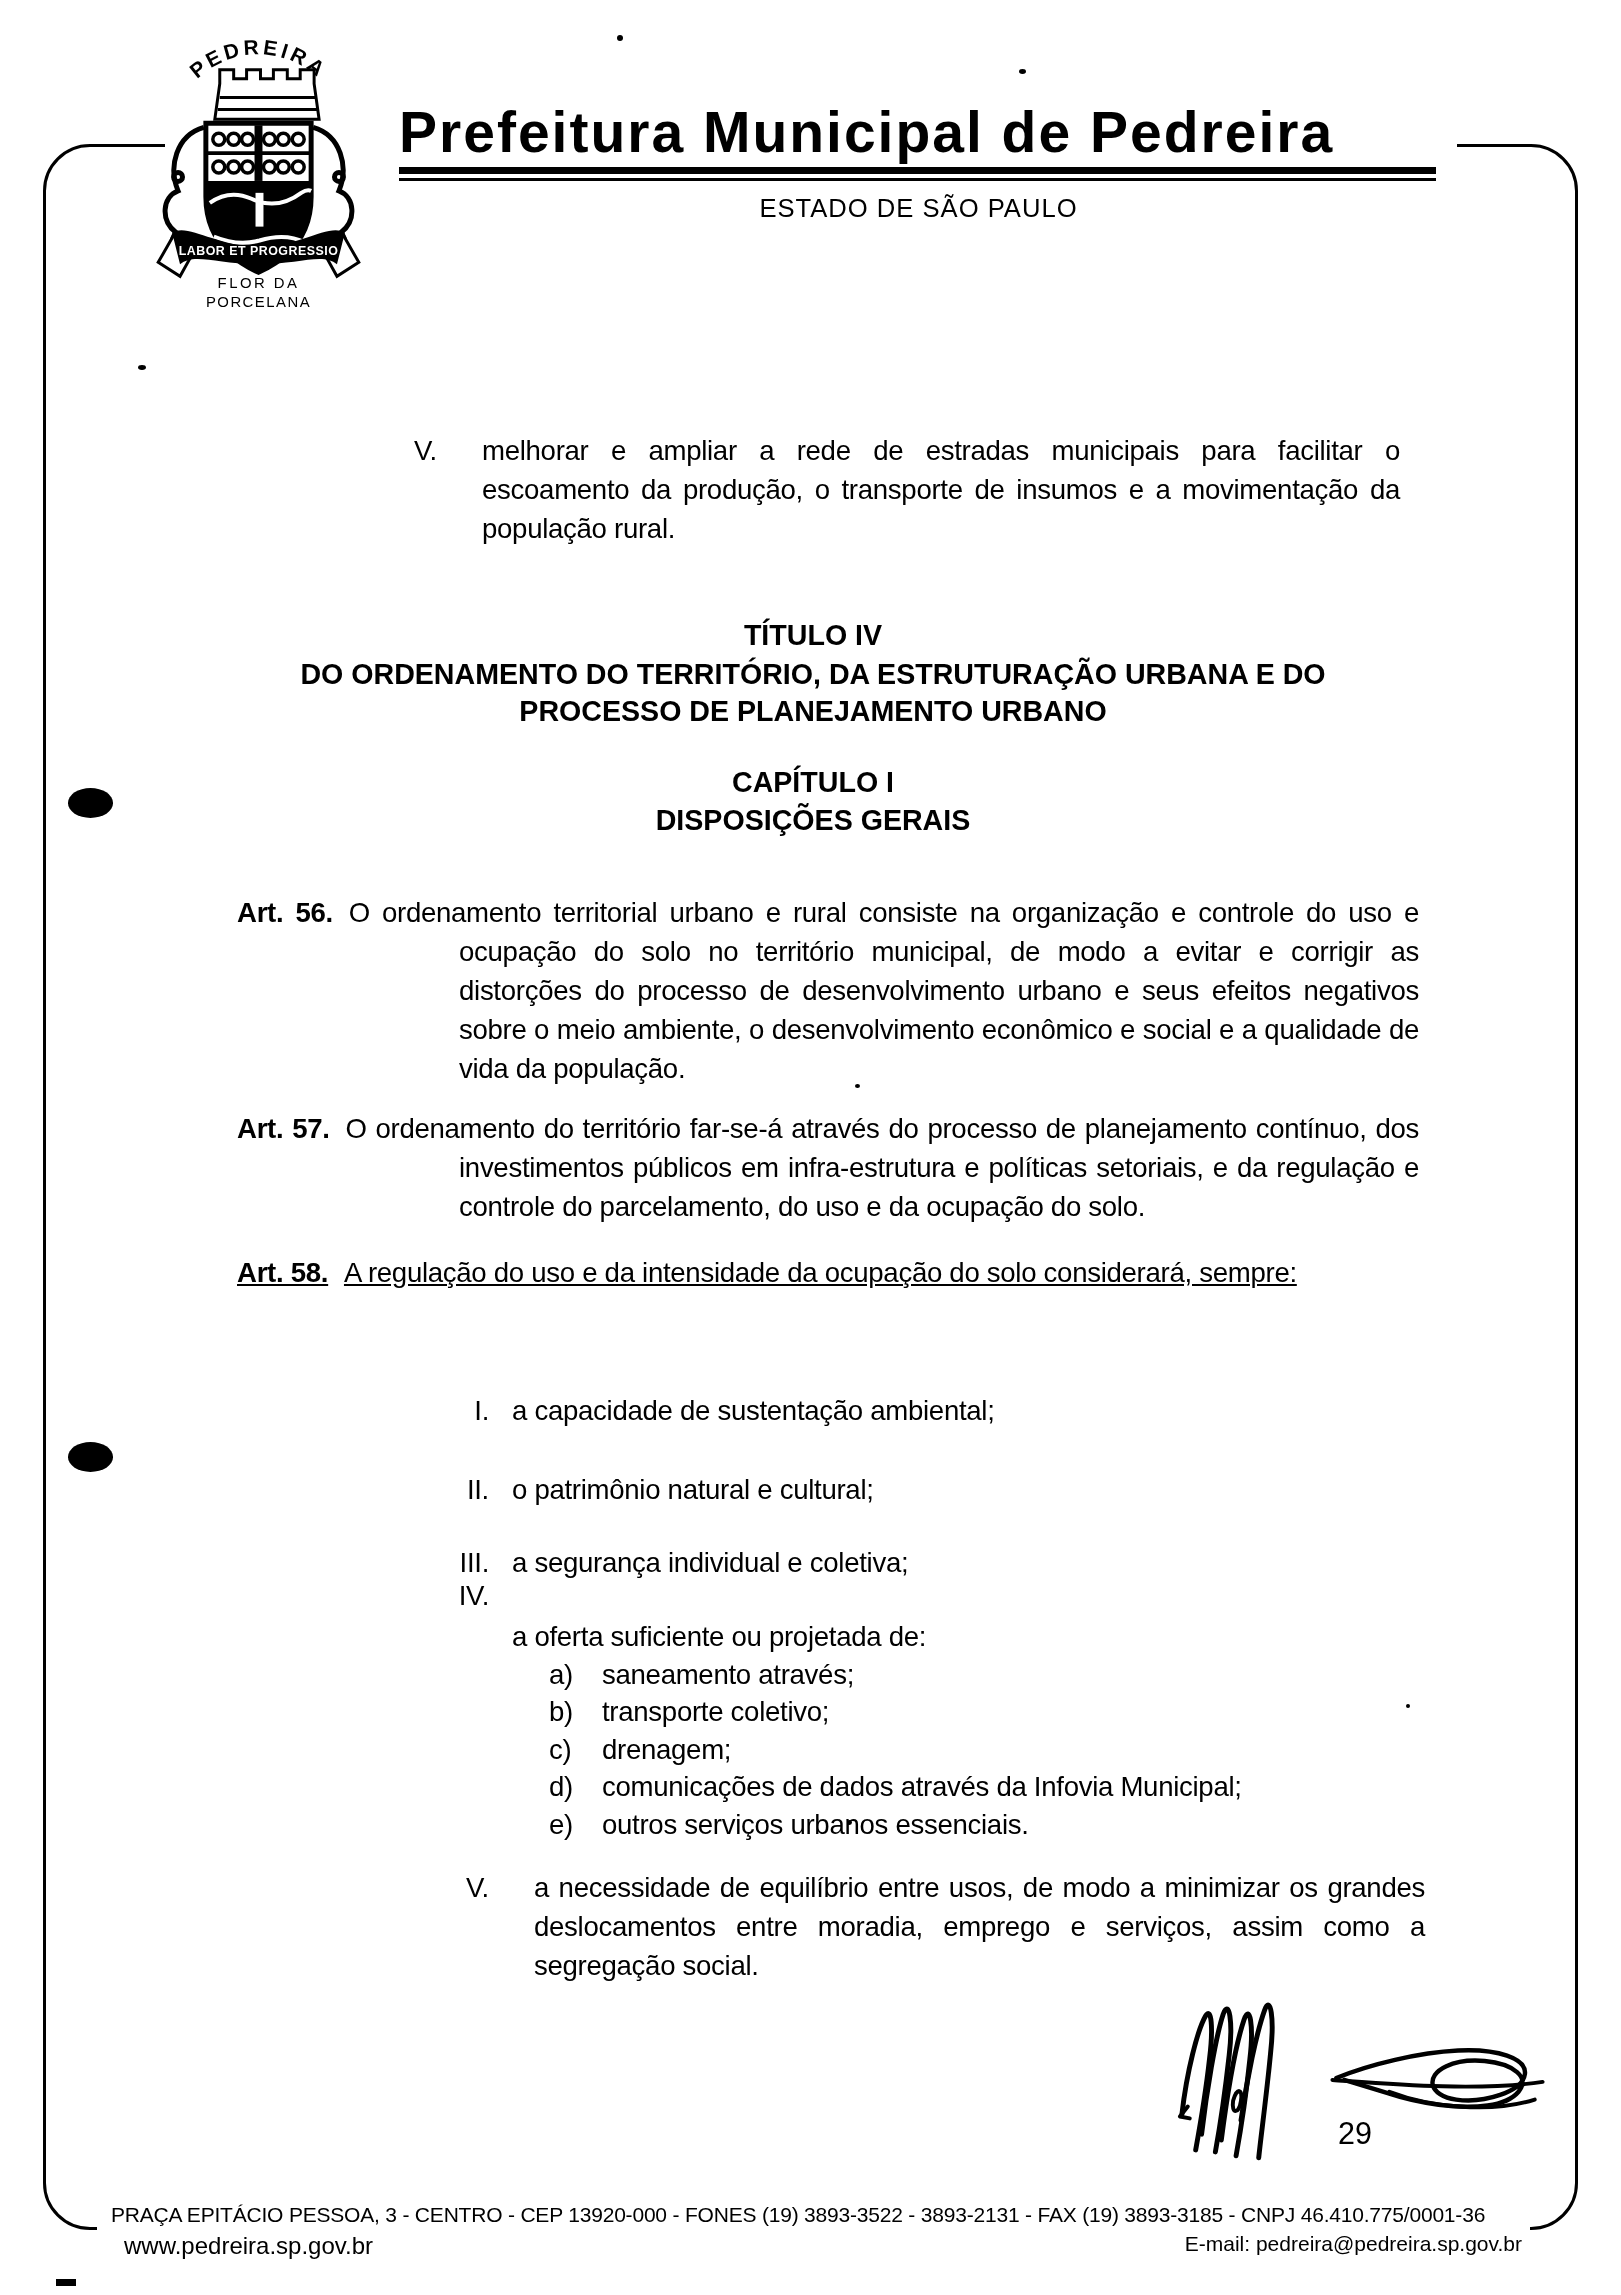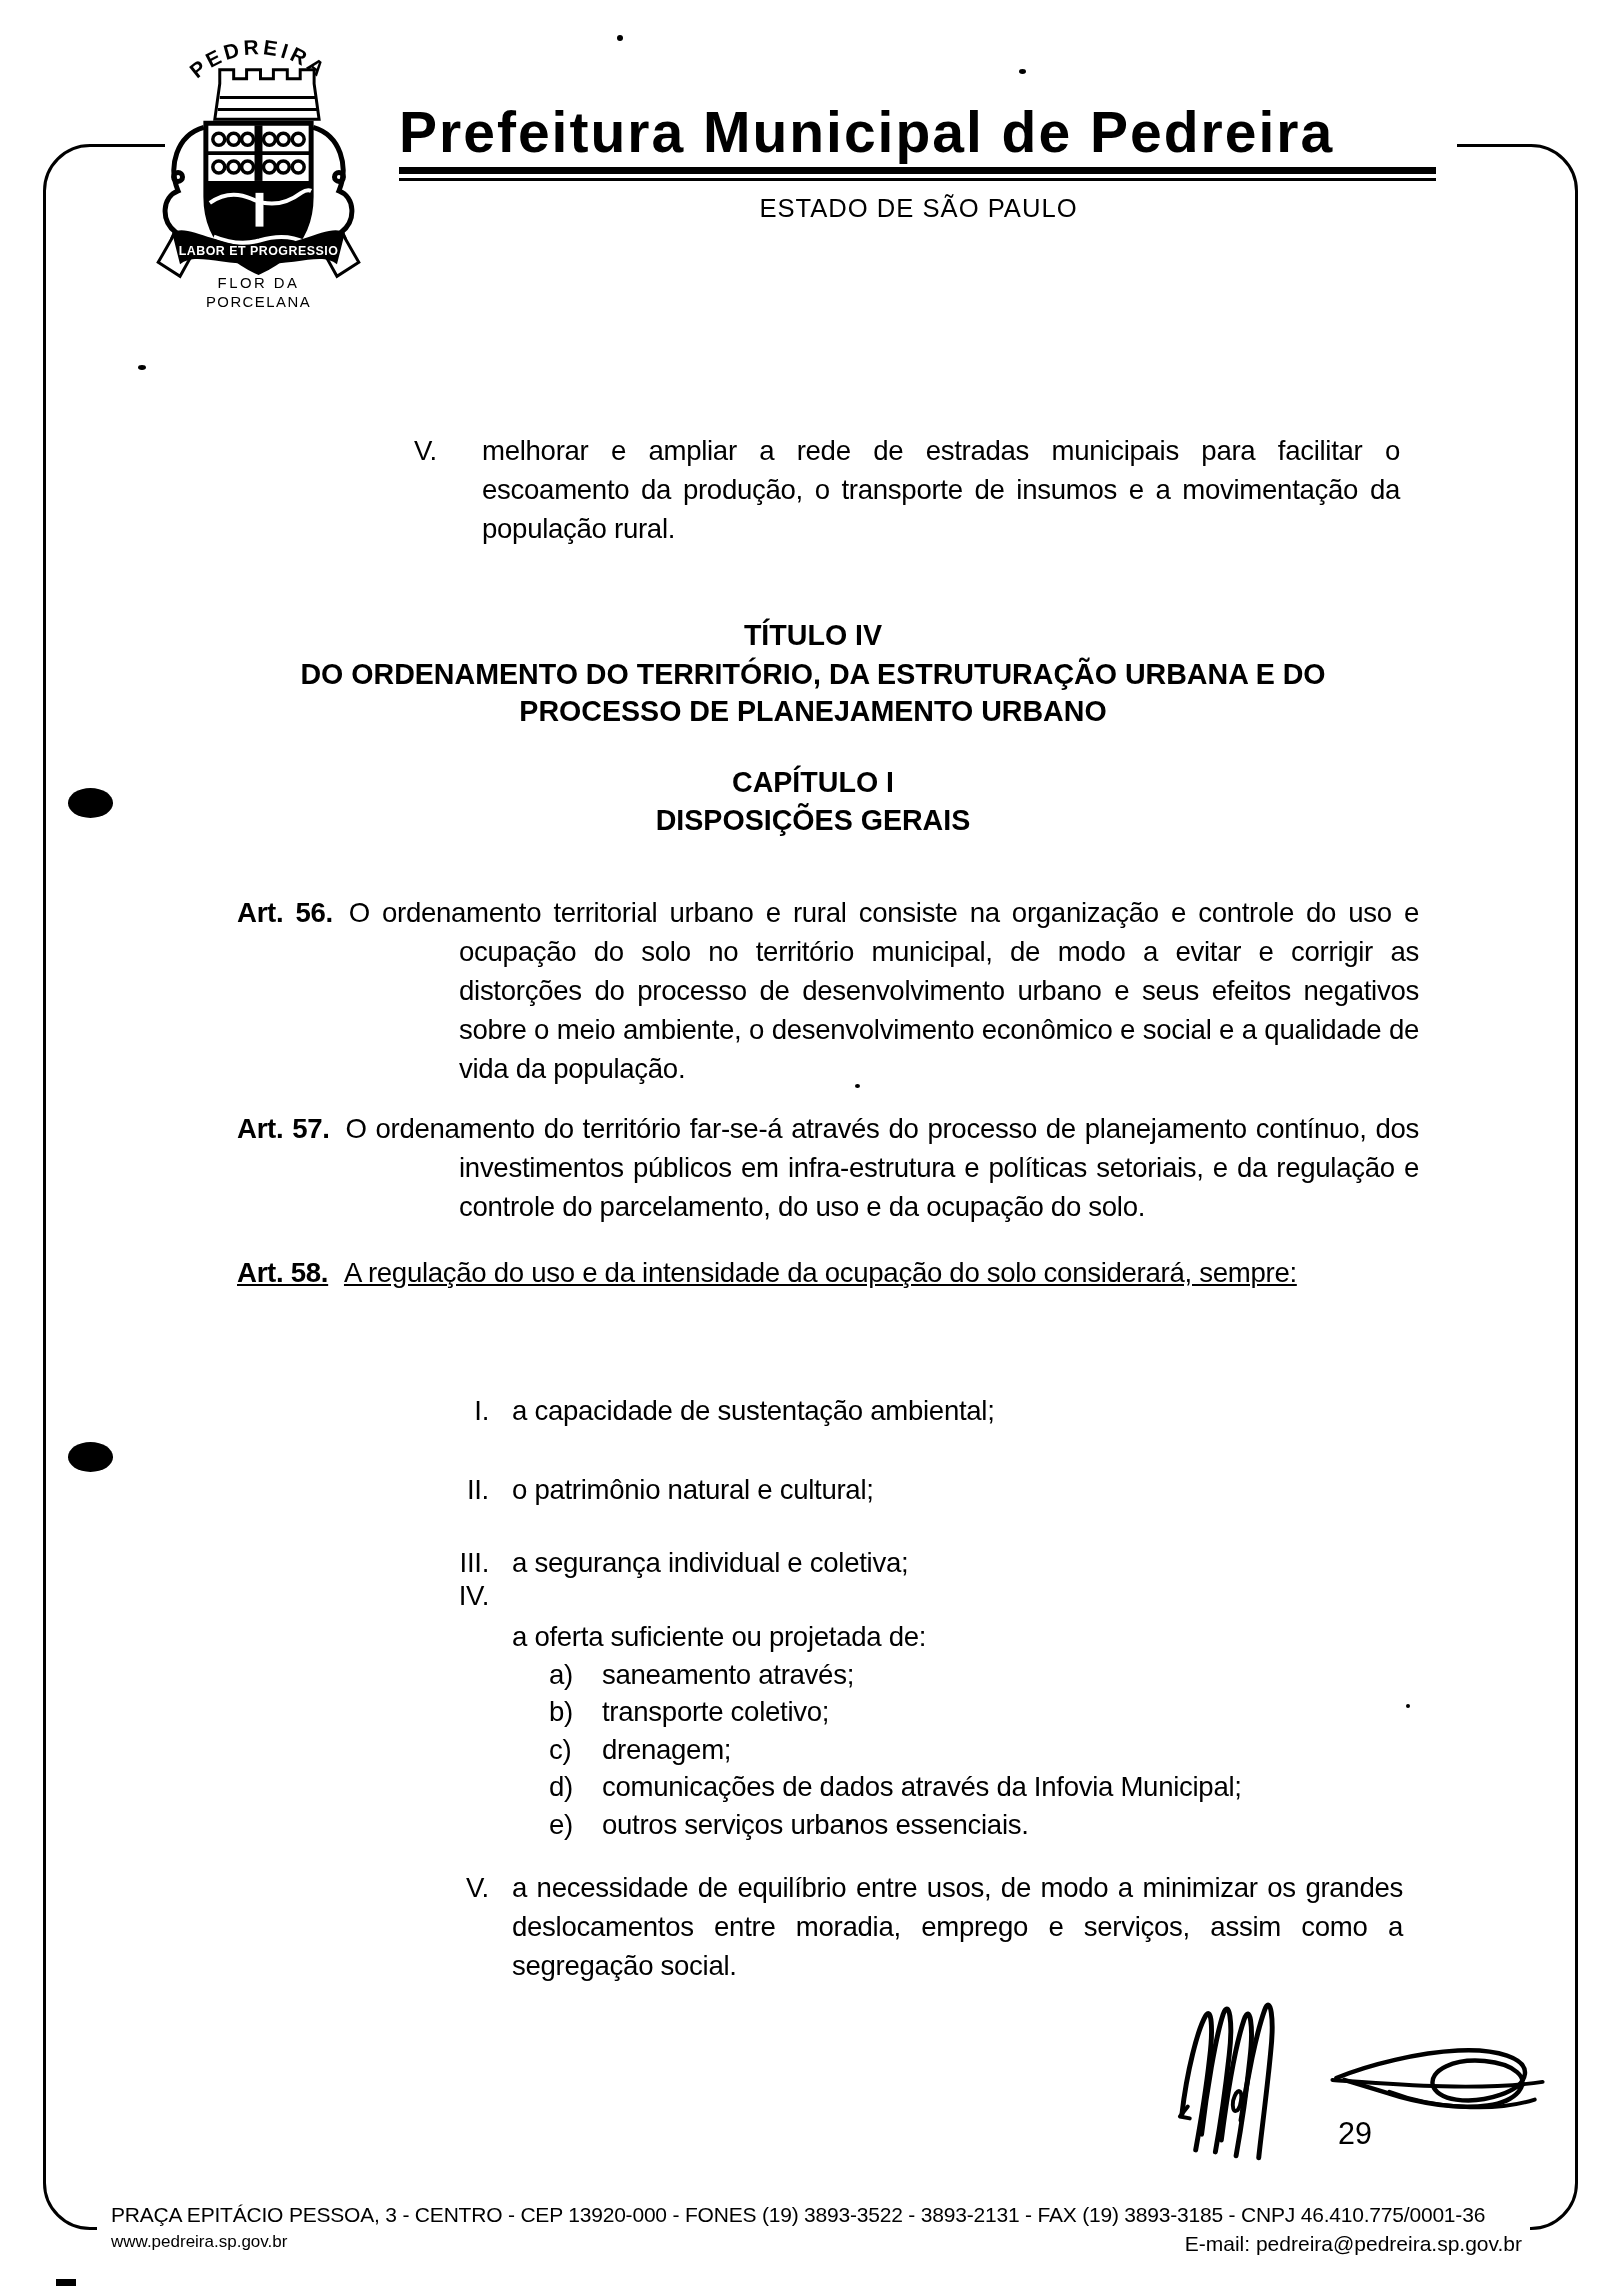--- a/index.html
+++ b/index.html
@@ -53,21 +53,21 @@
   .intro-text { position:absolute; left:482px; width:918px; text-align:justify; }
   
   .sig { position:absolute; }
   .sig path { fill:none; stroke:#000; stroke-linecap:round; }
   .page-number { position:absolute; left:1338px; top:2116px; font-size:30.5px; }
   
   .footer-line1 {
     position:absolute; left:111px; top:2203px; width:1415px;
     font-size:21px; letter-spacing:-0.2px; white-space:nowrap;
   }
-  .footer-site  { position:absolute; left:111px;  top:2232px; font-size:17px; }
+  .footer-site  { position:absolute; left:124px;  top:2232px; font-size:24px; }
   .footer-email { position:absolute; right:99px; top:2232px; font-size:21px; }
 </style>
 </head>
 <body>
 
 <div class="page">
 
   <div class="frame"></div>
   <div class="frame-mask mask-top"></div>
   <div class="frame-mask mask-bottom"></div>
@@ -183,21 +183,21 @@
   <div class="body-text sub-num" style="top:1730px;">c)</div>
   <div class="body-text sub-text" style="top:1730px;">drenagem;</div>
 
   <div class="body-text sub-num" style="top:1767px;">d)</div>
   <div class="body-text sub-text" style="top:1767px;">comunicações de dados através da Infovia Municipal;</div>
 
   <div class="body-text sub-num" style="top:1805px;">e)</div>
   <div class="body-text sub-text" style="top:1805px;">outros serviços urbanos essenciais.</div>
 
   <div class="body-text li-num num-left" style="top:1868px;">V.</div>
-  <div class="body-text li-text justify" style="top:1868px;">a necessidade de equilíbrio entre usos, de modo a minimizar os grandes deslocamentos entre moradia, emprego e serviços, assim como a segregação social.</div>
+  <div class="body-text li-text justify" style="top:1868px;margin-left:22px;">a necessidade de equilíbrio entre usos, de modo a minimizar os grandes deslocamentos entre moradia, emprego e serviços, assim como a segregação social.</div>
 
   <svg class="sig" style="left:1174px;top:1998px;width:132px;height:164px;" viewBox="0 0 134 166">
     <path stroke-width="5" d="M8,118 C13,74 24,32 32,18 C38,8 40,30 36,62 C32,98 26,132 22,154"></path>
     <path stroke-width="5" d="M28,138 C33,96 42,40 50,16 C56,0 60,24 56,58 C52,94 46,134 42,156"></path>
     <path stroke-width="5" d="M48,144 C54,98 63,46 71,22 C77,4 81,28 77,62 C73,100 67,138 63,160"></path>
     <path stroke-width="5" d="M68,124 C74,82 84,34 92,12 C98,-4 102,20 98,56 C94,98 88,142 86,162"></path>
     <path stroke-width="4" d="M60,104 C64,90 70,92 68,104 C66,118 58,118 60,104"></path>
     <path stroke-width="4" d="M6,120 L14,110 M6,120 L16,122"></path>
   </svg>
 

